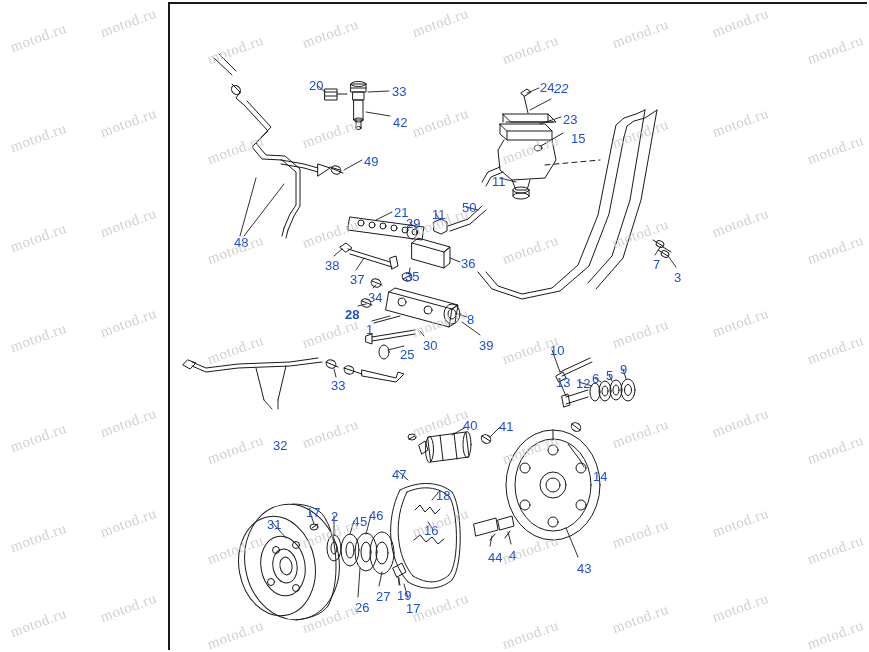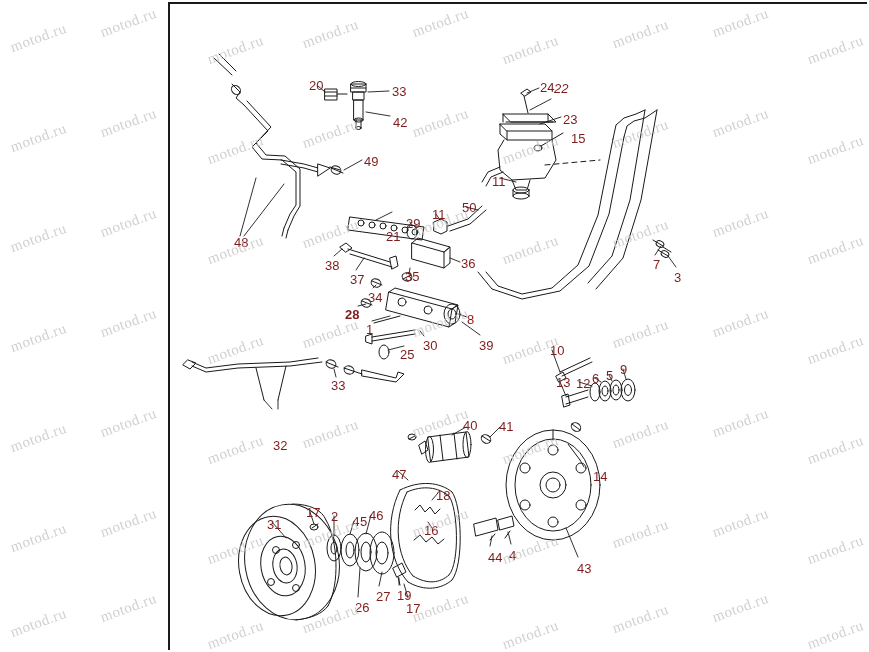--- a/index.html
+++ b/index.html
@@ -51,21 +51,21 @@
   }
   #svg-layer {
     position: absolute;
     left: 0; top: 0;
     z-index: 10;
   }
   .callout {
     position: absolute;
     font-family: "Liberation Sans", sans-serif;
     font-size: 13px;
-    color: #7f1d1d;
+    color: #1d4ed8;
     z-index: 30;
     white-space: nowrap;
     line-height: 1;
   }
 </style>
 </head>
 <body>
 
 <div id="page">
 
@@ -438,21 +438,21 @@
       <div class="callout" style="left: 309px; top: 79px;">20</div>
       <div class="callout" style="left: 392px; top: 85px;">33</div>
       <div class="callout" style="left: 393px; top: 116px;">42</div>
       <div class="callout" style="left: 364px; top: 155px;">49</div>
       <div class="callout" style="left: 234px; top: 236px;">48</div>
       <div class="callout" style="left: 540px; top: 81px;">24</div>
       <div class="callout" style="left: 554px; top: 82px; font-style: italic;">22</div>
       <div class="callout" style="left: 563px; top: 113px;">23</div>
       <div class="callout" style="left: 571px; top: 132px;">15</div>
       <div class="callout" style="left: 492px; top: 175px;">11</div>
-      <div class="callout" style="left: 386px; top: 206px; margin-top: 24px;">21</div>
+      <div class="callout" style="left: 394px; top: 206px;">21</div>
       <div class="callout" style="left: 406px; top: 217px;">29</div>
       <div class="callout" style="left: 432px; top: 208px;">11</div>
       <div class="callout" style="left: 462px; top: 201px;">50</div>
       <div class="callout" style="left: 653px; top: 258px;">7</div>
       <div class="callout" style="left: 674px; top: 271px;">3</div>
       <div class="callout" style="left: 325px; top: 259px;">38</div>
       <div class="callout" style="left: 350px; top: 273px;">37</div>
       <div class="callout" style="left: 405px; top: 270px;">35</div>
       <div class="callout" style="left: 461px; top: 257px;">36</div>
       <div class="callout" style="left: 368px; top: 291px;">34</div>

